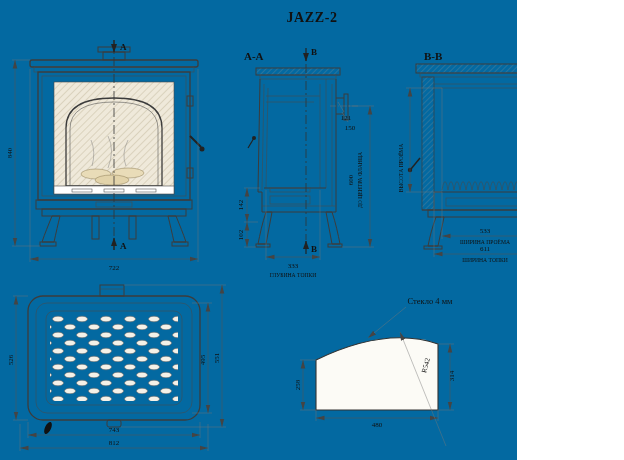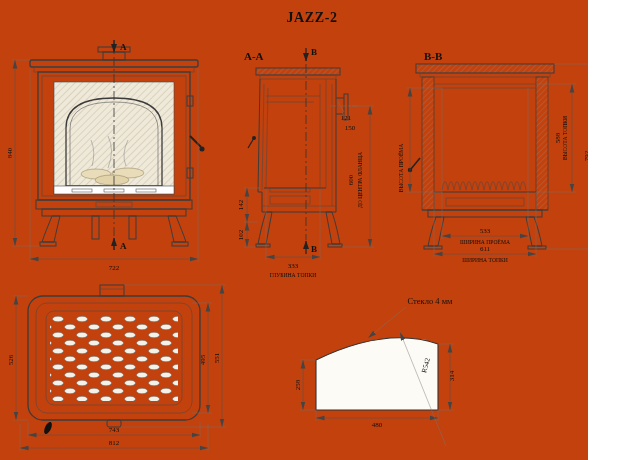--- a/index.html
+++ b/index.html
@@ -1,16 +1,16 @@
 <!DOCTYPE html>
 <html><head>
 <meta charset="utf-8">
 <style>
   html,body{margin:0;padding:0;background:#fff;}
-  .sheet{position:relative;width:588px;height:460px;background:#c2410c;font-family:"Liberation Serif",serif;overflow:hidden;}
+  .sheet{position:relative;width:517px;height:460px;background:#0369a1;font-family:"Liberation Serif",serif;overflow:hidden;}
   .title{position:absolute;top:10px;left:0;width:624px;text-align:center;font-weight:bold;font-size:14px;letter-spacing:.6px;color:#111;}
   .sheet svg{position:absolute;overflow:visible;}
   .ol{fill:none;stroke:#3c3c3c;stroke-width:1;}
   .ol2{fill:none;stroke:#3c3c3c;stroke-width:1.3;}
   .il{fill:none;stroke:#4a4a4a;stroke-width:.55;}
   .xl{fill:none;stroke:#777;stroke-width:.45;}
   .dim{fill:none;stroke:#555;stroke-width:.55;}
   .cut{fill:none;stroke:#333;stroke-width:.8;stroke-dasharray:9 3 2 3;}
   .sarr{fill:none;stroke:#222;stroke-width:1.2;}
   text{fill:#111;}

